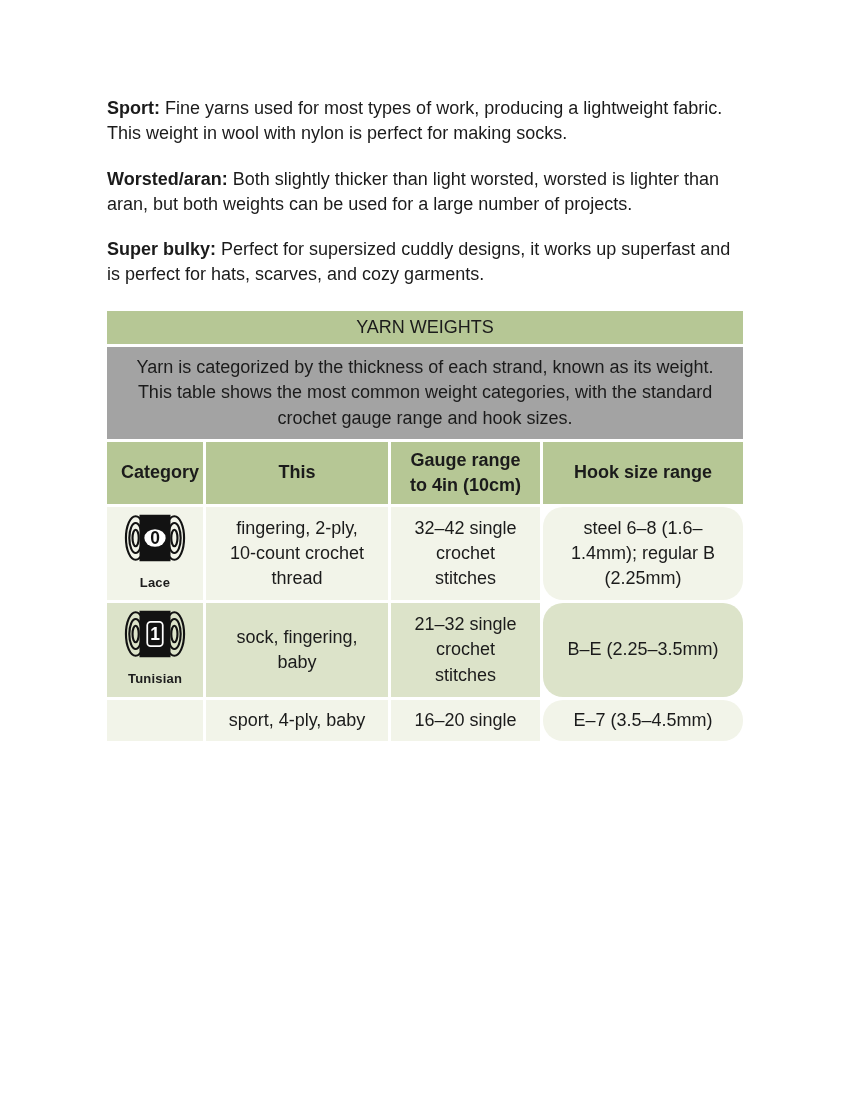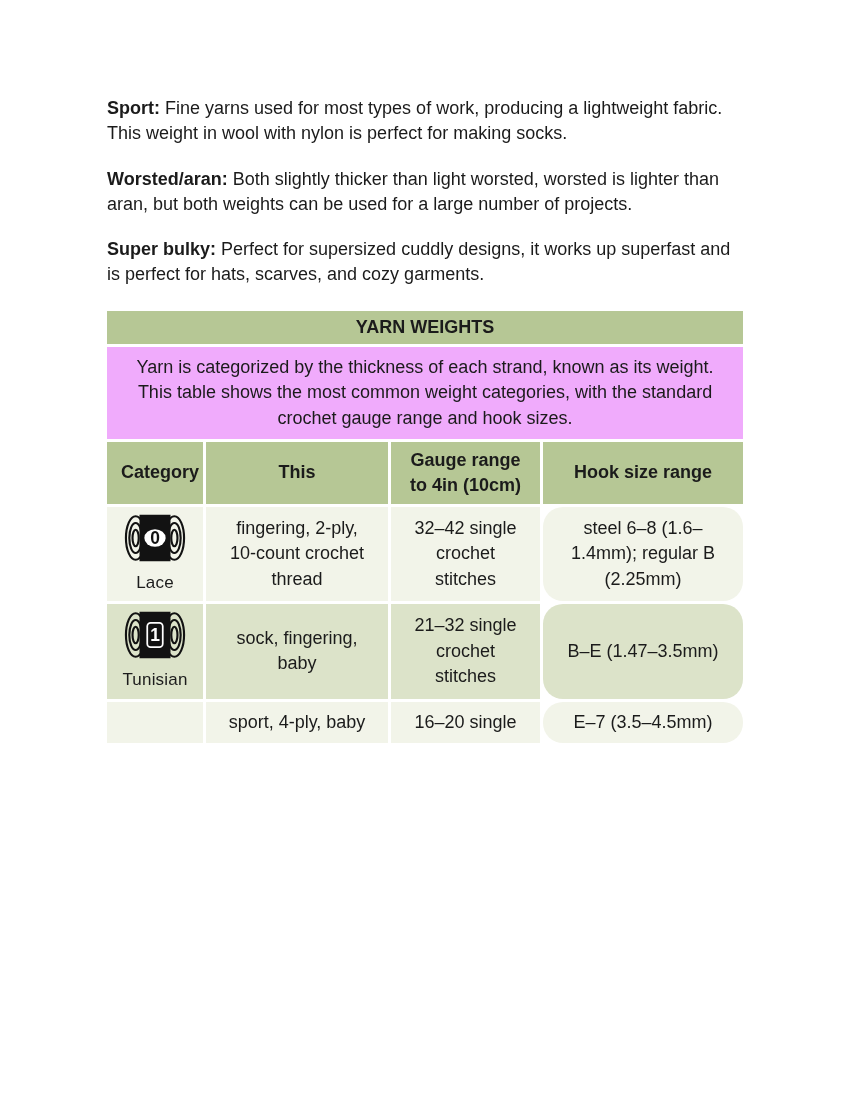--- a/index.html
+++ b/index.html
@@ -39,48 +39,48 @@
   }
   col.c1 { width: 96px; }
   col.c2 { width: 182px; }
   col.c3 { width: 149px; }
   col.c4 { width: 200px; }
 
   td, th { vertical-align: middle; text-align: center; }
 
   .t-title {
     background: #b6c795;
-    font-weight: 700;
+    font-weight: 400;
     padding: 4px 6px;
     height: 33px;
   }
   .t-desc {
-    background: #f0abfc;
+    background: #a3a3a3;
     padding: 8px 14px;
   }
   th.hdr {
     background: #b6c795;
     font-weight: 700;
     padding: 5px 14px;
     height: 62px;
   }
   td.cell { padding: 8px 20px; }
   td.cell-hook { padding: 8px 18px; border-radius: 20px; }
   tr.row-a td { background: #f2f4e9; }
   tr.row-b td { background: #dce3c9; }
 
   td.cat-cell { padding: 6px 4px; }
   .skein-wrap { display: inline-block; text-align: center; }
   .skein { display: block; margin: 0 auto; }
   .skein-label {
     display: block;
     margin-top: 11px;
-    font-size: 17px;
+    font-size: 13px;
     line-height: 17px;
-    font-weight: 400;
+    font-weight: 700;
     color: #1c1c1c;
     letter-spacing: 0.2px;
   }
   .skein text {
     font-family: "Liberation Sans", sans-serif;
     font-weight: 700;
   }
 </style>
 </head>
 <body>
@@ -157,21 +157,21 @@
             </g>
             <rect x="16" y="1" width="32" height="48" fill="#121212"></rect>
             <rect x="24" y="12.5" width="16" height="25" rx="3.5" fill="none" stroke="#ffffff" stroke-width="1.8"></rect>
             <text x="32" y="31.5" text-anchor="middle" font-size="18" fill="#ffffff">1</text>
           </svg>
           <span class="skein-label">Tunisian</span>
         </span>
       </td>
       <td class="cell">sock, fingering, baby</td>
       <td class="cell">21–32 single crochet stitches</td>
-      <td class="cell cell-hook">B–E (1.47–3.5mm)</td>
+      <td class="cell cell-hook">B–E (2.25–3.5mm)</td>
     </tr>
 
     <tr class="row-a">
       <td class="cat-cell"></td>
       <td class="cell">sport, 4-ply, baby</td>
       <td class="cell">16–20 single</td>
       <td class="cell cell-hook">E–7 (3.5–4.5mm)</td>
     </tr>
   </tbody>
     </table>

